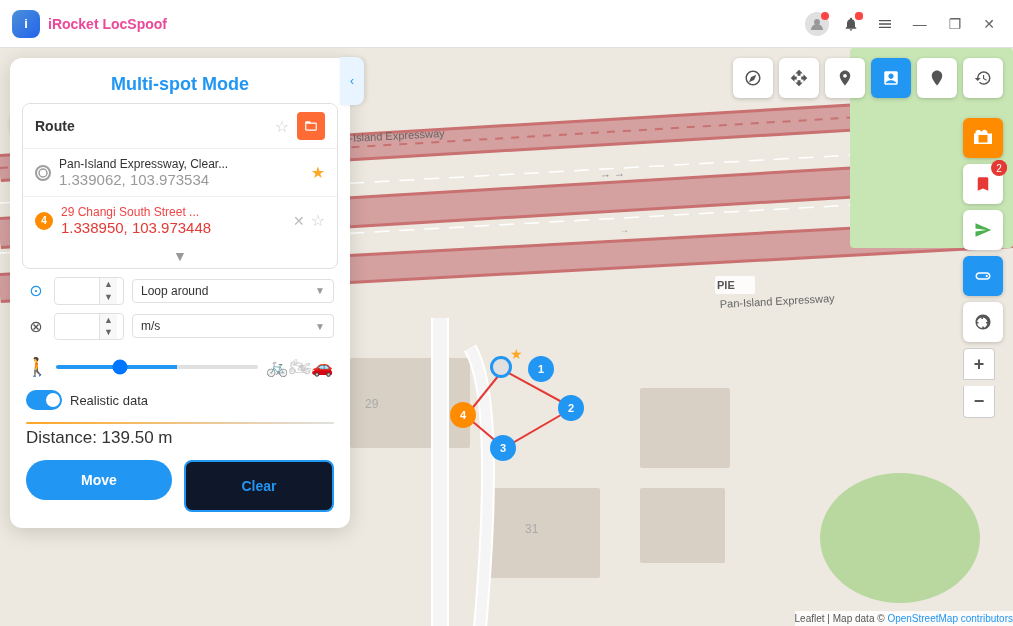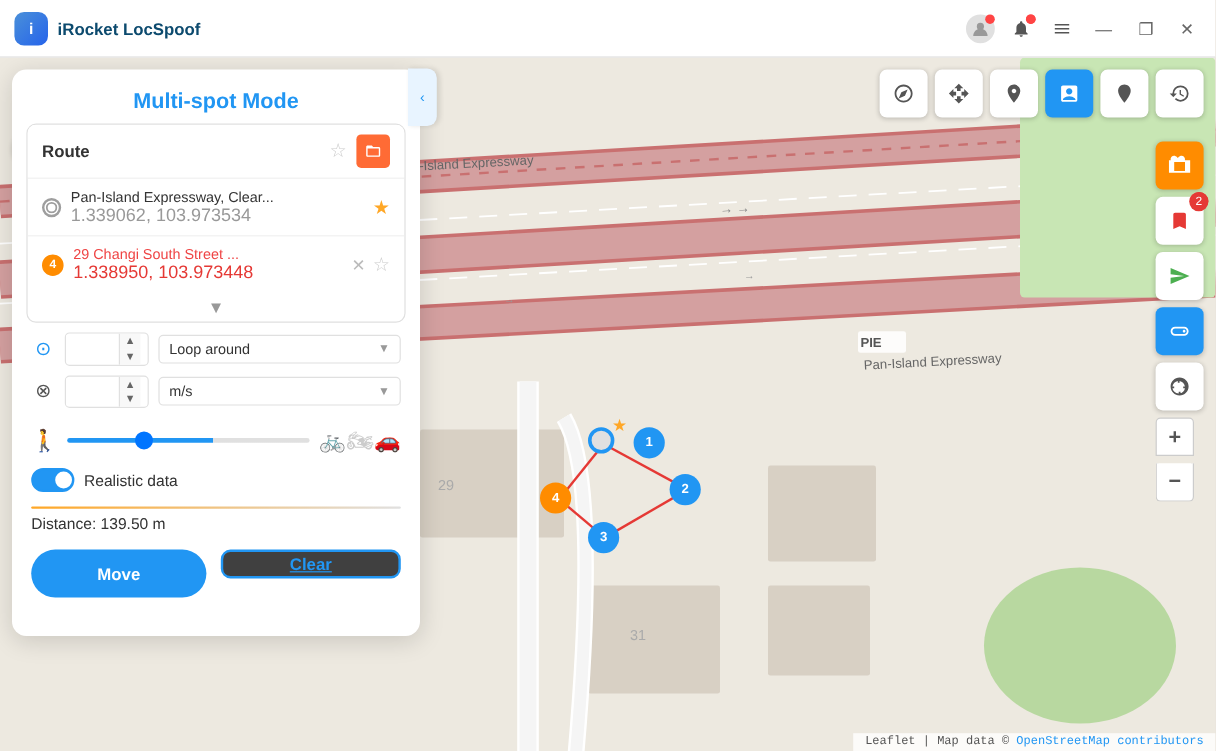--- a/index.html
+++ b/index.html
@@ -6,21 +6,21 @@
     body { width: 1013px; height: 626px; overflow: hidden; font-family: 'Segoe UI', Arial, sans-serif; background: #e8e0d8; }
 
     
     .titlebar {
       display: flex; align-items: center; justify-content: space-between;
       background: #fff; height: 48px; padding: 0 12px;
       border-bottom: 1px solid #e0e0e0; position: relative; z-index: 100;
     }
     .titlebar-left { display: flex; align-items: center; gap: 8px; }
     .app-logo { width: 28px; height: 28px; background: linear-gradient(135deg,#4a90d9,#2563eb); border-radius: 8px; display:flex; align-items:center; justify-content:center; }
-    .app-title { font-size: 14px; font-weight: 600; color: #0c4a6e; }
+    .app-title { font-size: 14px; font-weight: 600; color: #ec4899; }
     .titlebar-right { display: flex; align-items: center; gap: 10px; }
     .titlebar-icon { width:24px; height:24px; display:flex; align-items:center; justify-content:center; cursor:pointer; color:#555; font-size:16px; position:relative; }
     .user-avatar { width:24px; height:24px; background:#e0e0e0; border-radius:50%; display:flex; align-items:center; justify-content:center; }
     .user-avatar::after { content:''; width:8px; height:8px; background:#ff4444; border-radius:50%; position:absolute; top:0; right:0; }
     .bell-icon::after { content:''; width:8px; height:8px; background:#ff4444; border-radius:50%; position:absolute; top:0; right:0; }
     .win-btn { font-size: 14px; color: #666; cursor:pointer; padding: 2px 6px; }
 
     
     .searchbar {
       position: absolute; top: 58px; left: 10px; z-index: 50;
@@ -74,21 +74,21 @@
       box-shadow: 0 1px 4px rgba(0,0,0,0.2); cursor: pointer; font-size: 16px; color: #555;
     }
     .right-panel-btn.orange { background: #ff8c00; color: #fff; position:relative; }
     .right-panel-btn.badge::after { content:'2'; position:absolute; top:-4px; right:-4px; background:#e53935; color:#fff; font-size:10px; width:16px; height:16px; border-radius:50%; display:flex; align-items:center; justify-content:center; }
     .right-panel-btn.blue-toggle { background: #2196f3; color:#fff; }
 
     
     .left-panel {
       position: absolute; top: 58px; left: 10px; z-index: 60;
       background: #fff; border-radius: 12px; width: 340px;
-      box-shadow: 0 4px 20px rgba(0,0,0,0.15); padding-bottom: 32px;
+      box-shadow: 0 4px 20px rgba(0,0,0,0.15); padding-bottom: 16px;
     }
     .panel-header {
       text-align: center; padding: 16px 0 8px;
       font-size: 18px; font-weight: 700; color: #2196f3;
     }
     .panel-collapse-btn {
       position: absolute; right: -14px; top: 50%; transform: translateY(-50%);
       width: 24px; height: 48px; background: #e8f4ff; border-radius: 0 8px 8px 0;
       display: flex; align-items: center; justify-content:center; cursor:pointer;
       box-shadow: 2px 0 4px rgba(0,0,0,0.1); color: #2196f3; font-size:12px;
@@ -162,40 +162,40 @@
     .toggle-wrap { width: 36px; height: 20px; background: #fff; border: 2px solid #e0e0e0; border-radius: 10px; position:relative; cursor:pointer; }
     .toggle-wrap.on { background: #2196f3; border-color: #2196f3; }
     .toggle-knob { width: 14px; height: 14px; background: #fff; border-radius: 50%; position:absolute; top:1px; transition: left 0.2s; }
     .toggle-wrap.on .toggle-knob { left: 18px; }
     .toggle-wrap .toggle-knob { left: 1px; }
     .realistic-label { font-size: 13px; color: #333; }
 
     
     .distance-row { padding: 4px 16px 12px; }
     .distance-line { width: 100%; height: 2px; background: linear-gradient(to right, #ffa726, #e0e0e0); border-radius:1px; margin-bottom:4px; }
-    .distance-text { font-size: 13px; color: #333; font-weight: 500; }
+    .distance-text { font-size: 17px; color: #333; font-weight: 500; }
 
     
     .action-btns { display: flex; gap: 12px; padding: 0 16px; }
     .btn-move {
       flex:1; height: 40px; background: #2196f3; color: #fff; border: none; border-radius: 20px;
       font-size: 14px; font-weight: 600; cursor: pointer;
     }
     .btn-clear {
-      flex:1; height: 24px; background: #404040; color: #2196f3; border: 2px solid #2196f3; border-radius: 8px;
-      font-size: 14px; font-weight: 600; cursor: pointer; text-decoration: underline;
+      flex:1; height: 52px; background: #0f172a; color: #2196f3; border: 2px solid #2196f3; border-radius: 8px;
+      font-size: 14px; font-weight: 600; cursor: pointer;
     }
 
     
     .route-svg { position: absolute; top:0; left:0; width:100%; height:100%; z-index:15; pointer-events:none; }
 
     
     .map-attribution {
       position: absolute; bottom: 0; right: 0; background: rgba(255,255,255,0.8);
-      font-size: 10px; color: #555; padding: 2px 10px; z-index: 50; font-family: Liberation Mono, monospace;
+      font-size: 10px; color: #555; padding: 2px 0; z-index: 50;
     }
     .map-attribution a { color: #2196f3; text-decoration: none; }
     .zoom-control-btn {
       width: 32px; height: 32px; background: #fff; border: 1px solid #ccc;
       display: flex; align-items: center; justify-content: center; cursor:pointer;
       font-size: 18px; font-weight: bold; color: #555;
     }
     .zoom-control-btn:first-child { border-radius: 4px 4px 0 0; border-bottom: none; }
     .zoom-control-btn:last-child { border-radius: 0 0 4px 4px; }
   </style>

